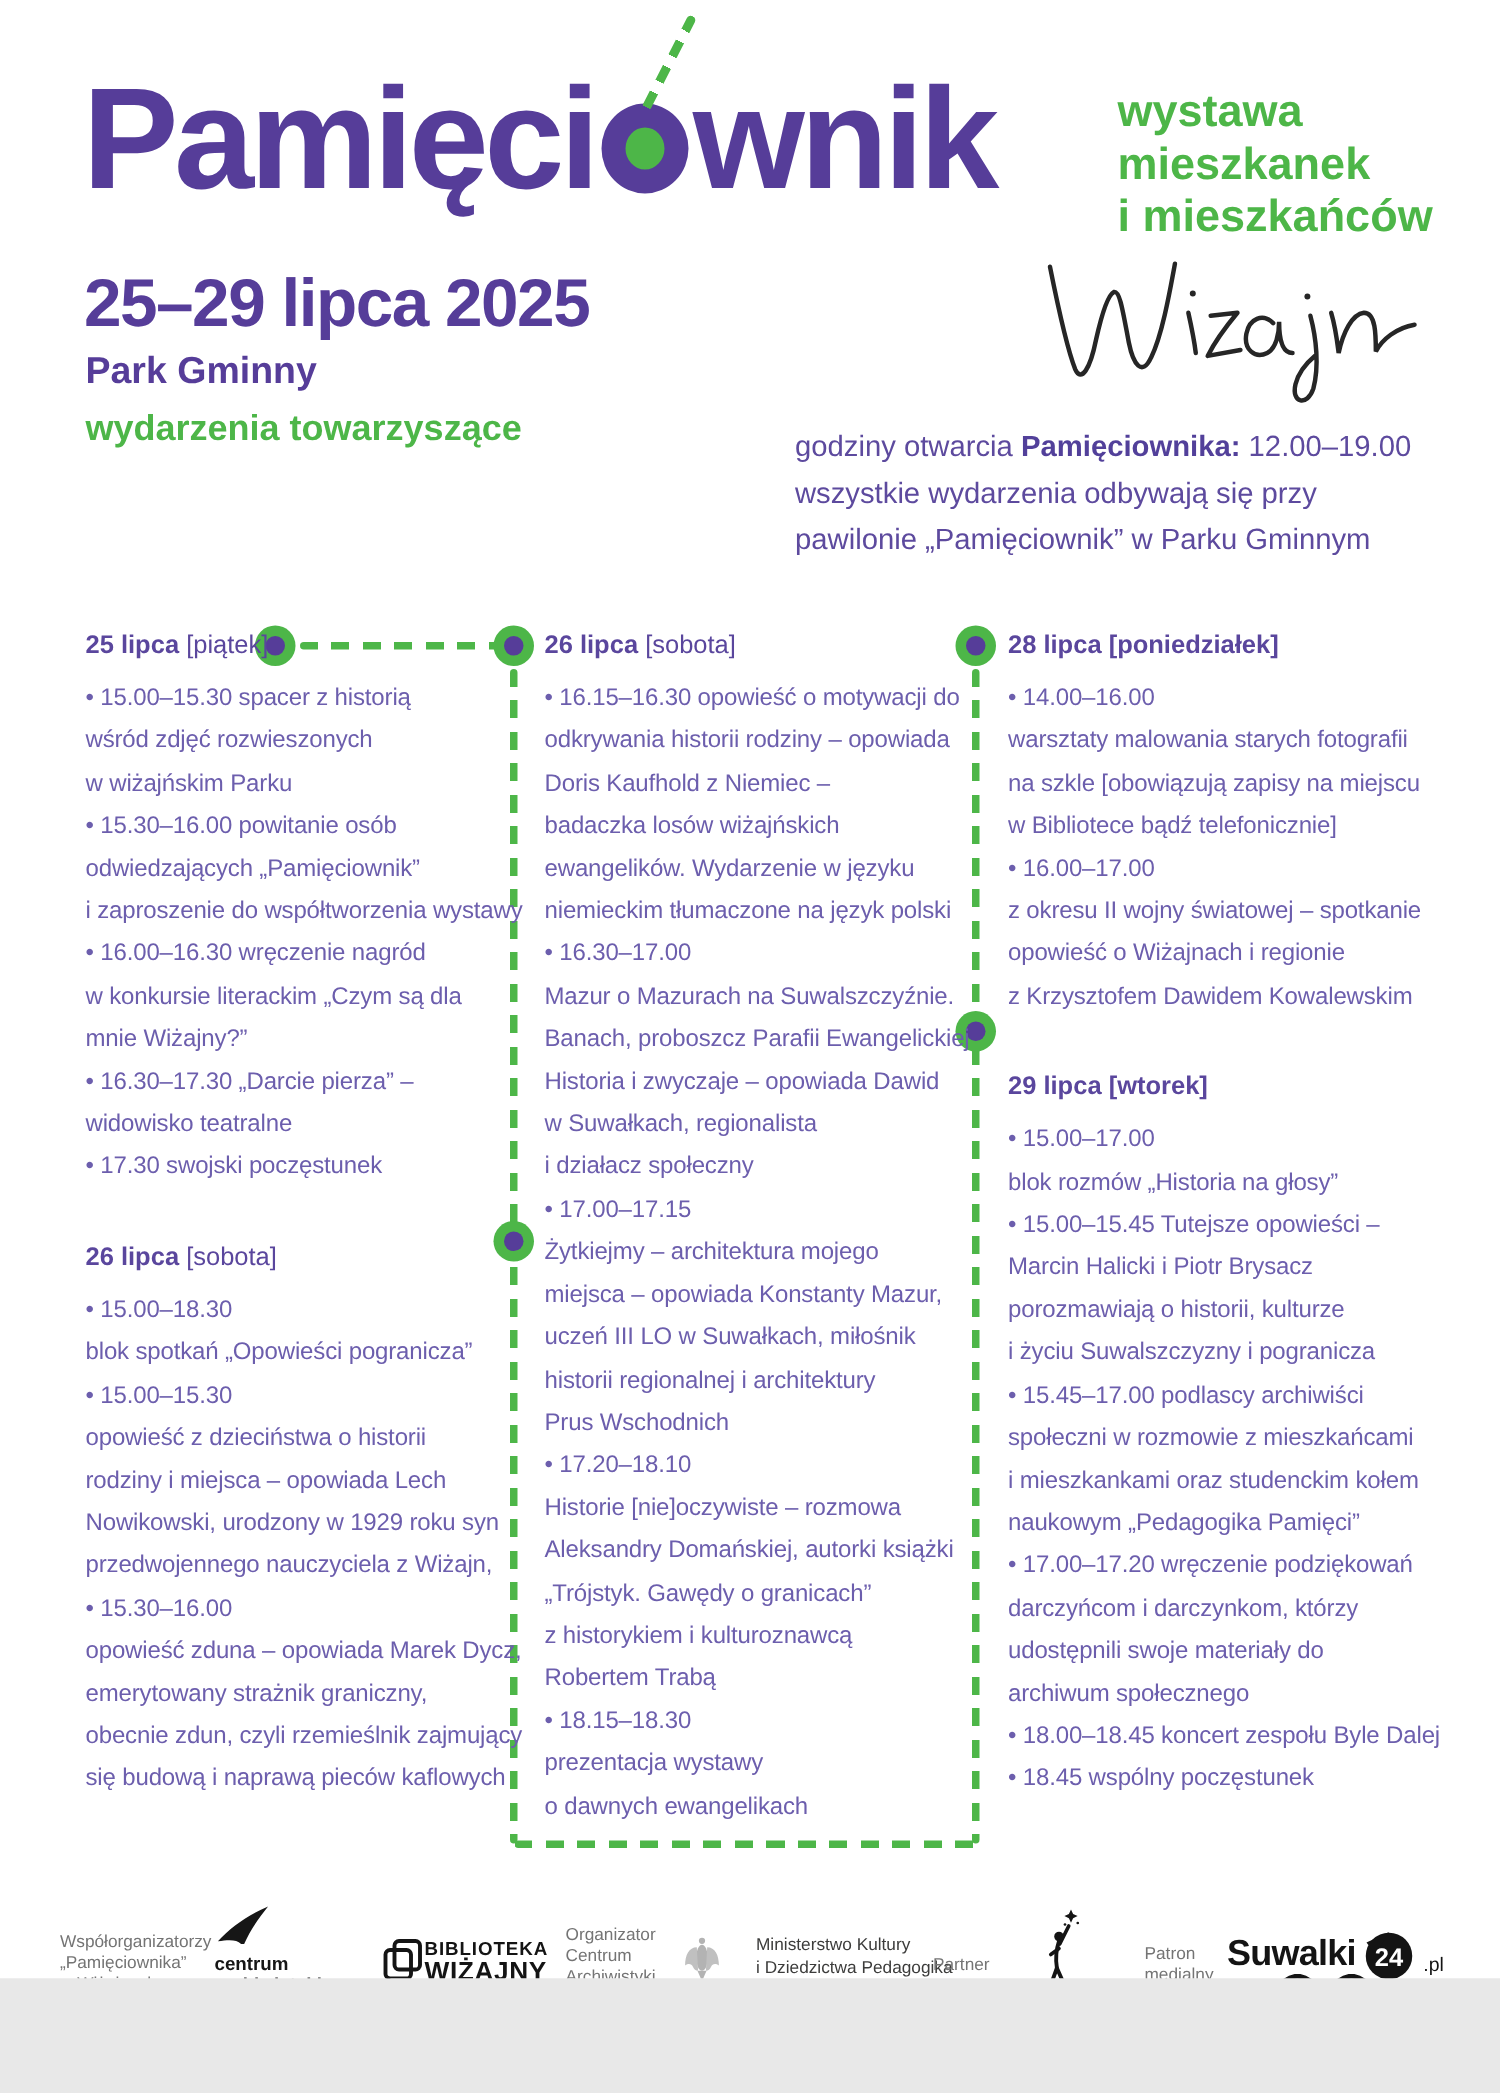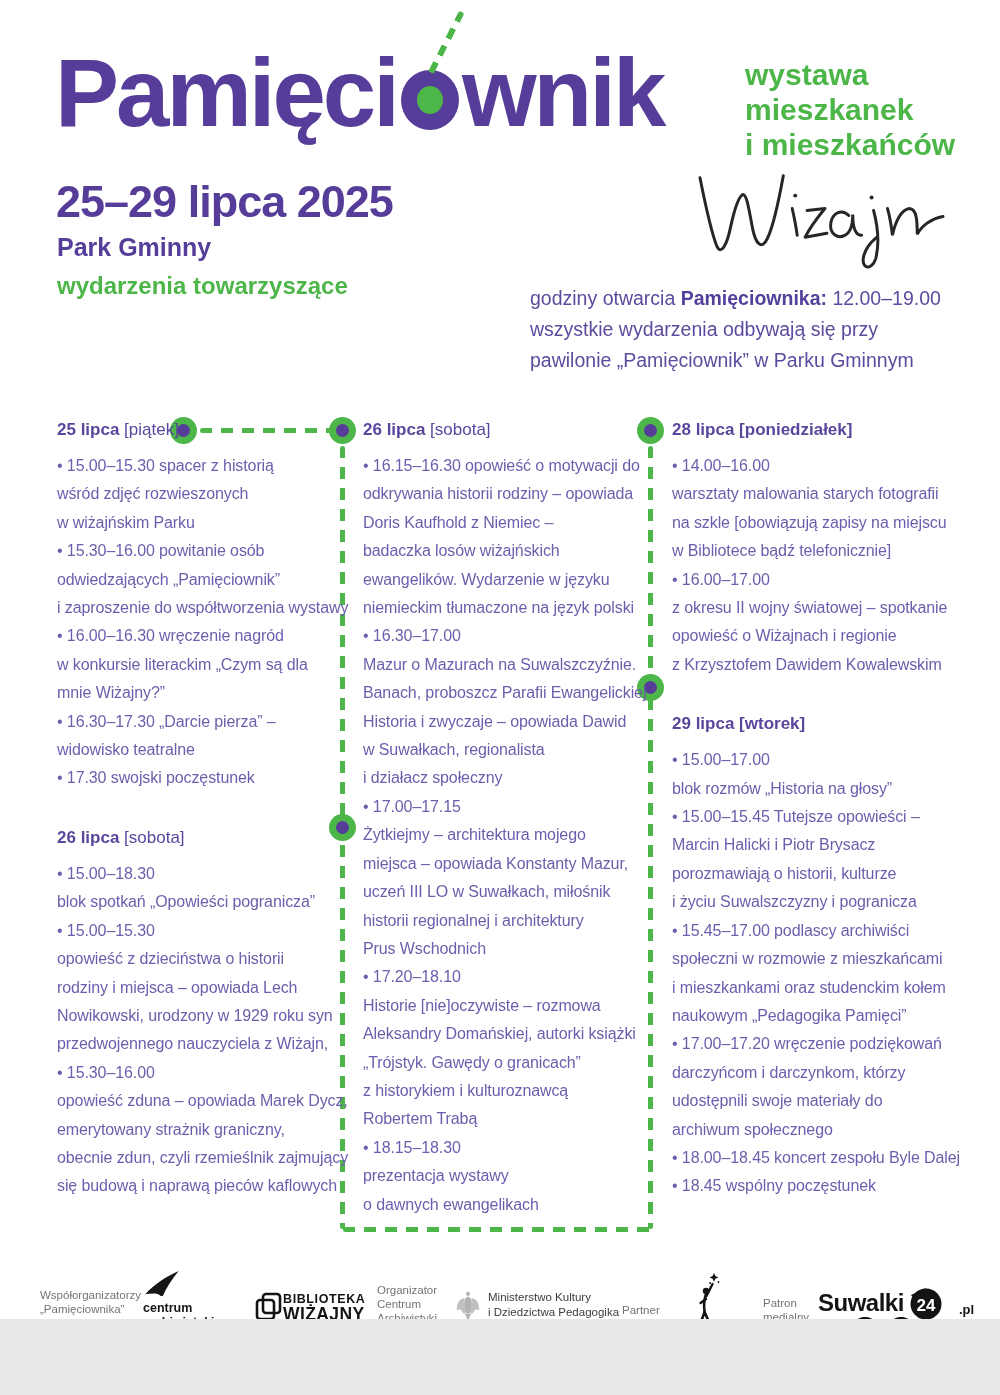--- a/index.html
+++ b/index.html
@@ -74,30 +74,30 @@
     background:repeating-linear-gradient(to bottom,#4db648 0 12px,transparent 12px 21px); }
   
   .f-txt { font-size:11.5px; line-height:14px; color:#747474; }
   .f-coorg   { position:absolute; left:40px;  top:1288px; }
   .f-cas     { position:absolute; left:143px; top:1270px; color:#161616; }
   .f-cas .cas-words { font-size:12.5px; font-weight:700; line-height:13.5px; margin-top:2px; }
   .f-bib     { position:absolute; left:255px; top:1292px; display:flex; gap:0; color:#141414; }
   .f-bib .b1 { font-size:12.5px; font-weight:700; letter-spacing:0.6px; line-height:14px; }
   .f-bib .b2 { font-size:17.5px; font-weight:700; letter-spacing:0.4px; line-height:17px; }
   .f-org     { position:absolute; left:377px; top:1283px; }
-  .f-min     { position:absolute; left:455px; top:1290px; display:flex; gap:7px; align-items:flex-start; }
+  .f-min     { position:absolute; left:455px; top:1290px; display:flex; gap:23px; align-items:flex-start; }
   .f-min .min-words { font-size:11.5px; line-height:14.5px; color:#3c3c3b; border-bottom:2px solid #3c3c3b; padding-bottom:5px; }
   .f-partner { position:absolute; left:622px; top:1303px; }
   .f-crtip   { position:absolute; left:683px; top:1270px; }
   .f-patron  { position:absolute; left:763px; top:1296px; }
   .f-suwalki { position:absolute; left:818px; top:1285px; color:#141414; }
   .suw-row { display:flex; align-items:center; }
   .suw-name { font-size:24px; font-weight:700; letter-spacing:-0.5px; }
   .suw-circle { position:relative; width:36px; height:36px; margin-left:3px; }
-  .suw-pl { font-size:13px; font-weight:700; margin-left:16px; align-self:flex-end; padding-bottom:4px; }
+  .suw-pl { font-size:13px; font-weight:400; margin-left:6px; align-self:flex-end; padding-bottom:4px; }
   .suw-waves { margin-left:36px; margin-top:-6px; }
   .f-sep { position:absolute; left:808px; top:1348px; width:132px; height:1px; background:#cccccc; }
 </style>
 </head>
 <body>
 
 <div class="page">
 
   <h1 class="title"><span>Pamięci</span><span class="title-o"><span class="diag"></span></span><span>wnik</span></h1>
 

